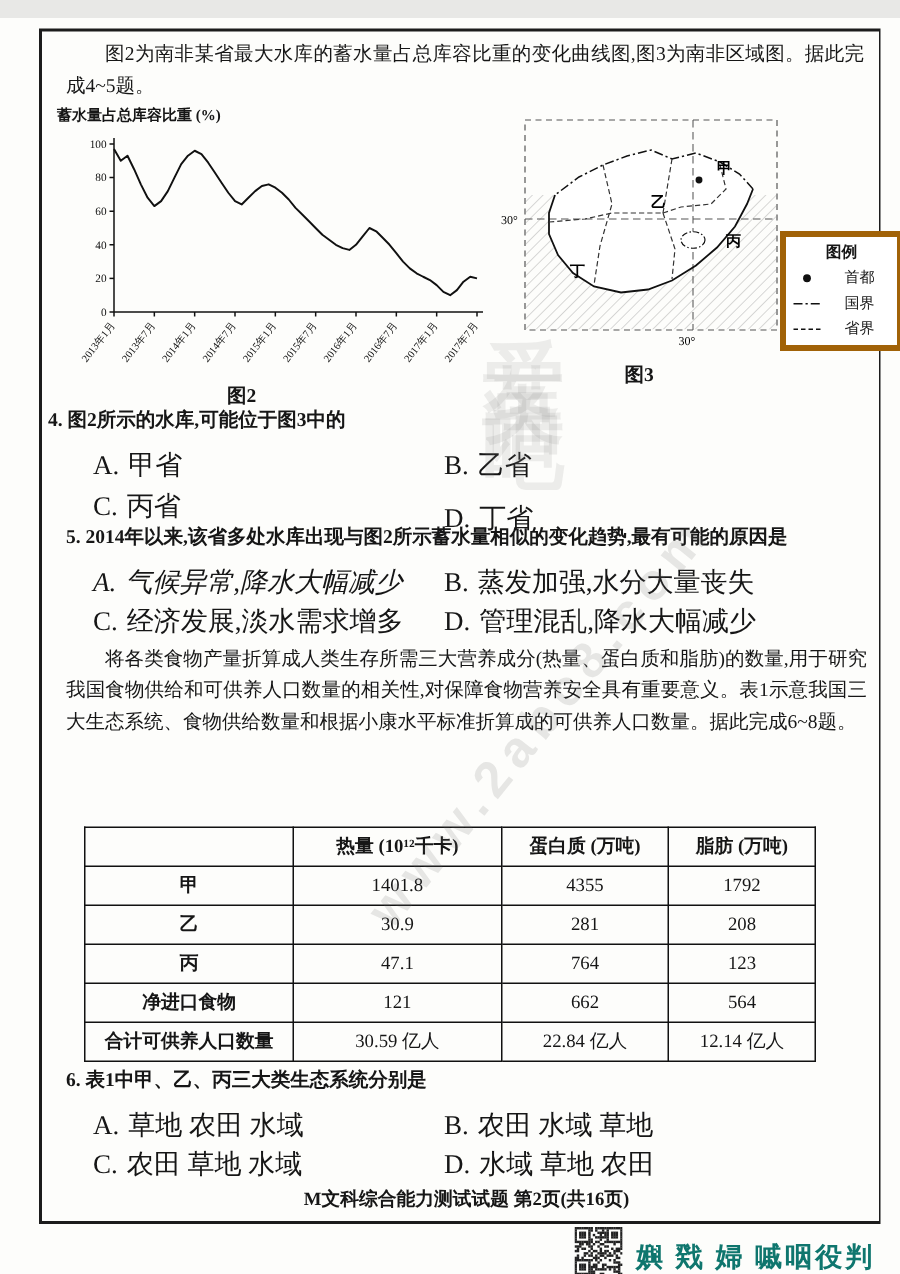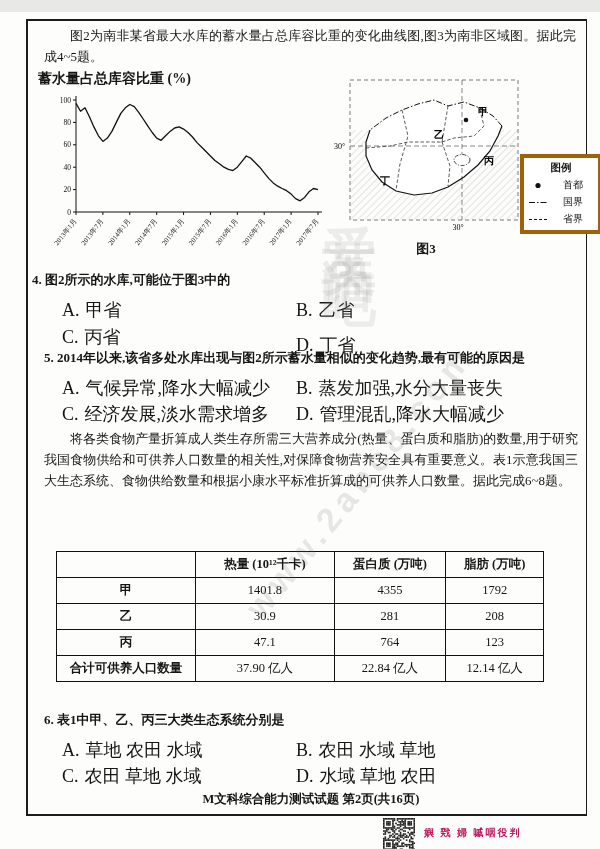--- a/index.html
+++ b/index.html
@@ -14,21 +14,21 @@
   .frame{
     position:absolute;left:26px;top:7px;width:558px;height:793px;
     border:2px solid #1c1c1c;border-right-width:1.5px;pointer-events:none;
   }
   .txt{position:absolute;font-size:13px;line-height:21px;}
   .indent{text-indent:2em;text-align:justify;}
   .stem{position:absolute;font-size:13px;font-weight:600;}
   .opt{position:absolute;font-size:18px;}
   .opt .lab{margin-right:6px;}
   .fig-wrap{position:absolute;}
-  .y-title{font-size:14px;font-weight:700;margin:0 0 2px 2px;}
+  .y-title{font-size:10px;font-weight:700;margin:0 0 2px 2px;}
   .caption{font-size:13px;font-weight:700;text-align:center;}
   table.t1{border-collapse:collapse;width:488px;font-size:12.5px;}
   table.t1 td,table.t1 th{border:1px solid #111;text-align:center;padding:4px 3px;height:16px;}
   table.t1 th{font-weight:700;}
   td.rowhead{font-weight:700;}
   .tbl-caption{position:absolute;left:44px;top:518px;width:534px;text-align:center;
     font-size:13px;font-weight:700;}
   .footer{position:absolute;left:44px;top:779px;width:534px;text-align:center;
     font-size:12.5px;font-weight:700;}
   .legend{border:4px solid #a16207;width:66px;font-size:10px;padding:3px 4px 4px 4px;background:#fff;}
@@ -42,21 +42,21 @@
     transform:rotate(-51deg);font-size:34px;letter-spacing:6px;
     color:rgba(110,110,115,0.16);font-weight:700;pointer-events:none;white-space:nowrap;
     font-family:"Liberation Sans","DejaVu Sans",sans-serif;
   }
   .wm-vert{
     position:absolute;left:312px;top:168px;height:430px;
     writing-mode:vertical-rl;text-orientation:upright;
     font-size:54px;letter-spacing:18px;color:rgba(120,120,125,0.13);
     pointer-events:none;font-weight:700;
   }
-  .stamp-text{position:absolute;left:424px;top:814px;font-size:10px;color:#be185d;
+  .stamp-text{position:absolute;left:424px;top:814px;font-size:18px;color:#0f766e;
     letter-spacing:2px;font-weight:600;}
   svg text{font-family:"Liberation Serif","DejaVu Serif",serif;}
 </style>
 </head>
 <body>
 
 <div class="sheet">
 
   <div class="frame"></div>
 
@@ -94,20 +94,21 @@
         <line x1="201.33333333333331" y1="122" x2="201.33333333333331" y2="125" stroke="#111" stroke-width="1"></line>
         <text x="202.33333333333331" y="131" text-anchor="end" font-size="7" fill="#111" transform="rotate(-52 202.33333333333331 131)">2016年1月</text>
         <line x1="228.22222222222223" y1="122" x2="228.22222222222223" y2="125" stroke="#111" stroke-width="1"></line>
         <text x="229.22222222222223" y="131" text-anchor="end" font-size="7" fill="#111" transform="rotate(-52 229.22222222222223 131)">2016年7月</text>
         <line x1="255.1111111111111" y1="122" x2="255.1111111111111" y2="125" stroke="#111" stroke-width="1"></line>
         <text x="256.1111111111111" y="131" text-anchor="end" font-size="7" fill="#111" transform="rotate(-52 256.1111111111111 131)">2017年1月</text>
         <line x1="282" y1="122" x2="282" y2="125" stroke="#111" stroke-width="1"></line>
         <text x="283" y="131" text-anchor="end" font-size="7" fill="#111" transform="rotate(-52 283 131)">2017年7月</text>
         <polyline points="40.0,13.4 44.5,21.2 49.0,17.8 53.4,26.8 57.9,36.9 62.4,45.8 66.9,51.4 71.4,48.1 75.9,41.4 80.3,32.4 84.8,23.4 89.3,17.8 93.8,14.5 98.3,16.7 102.7,22.3 107.2,29.0 111.7,35.8 116.2,42.5 120.7,48.1 125.1,50.3 129.6,45.8 134.1,41.4 138.6,38.0 143.1,36.9 147.6,39.1 152.0,42.5 156.5,47.0 161.0,52.6 165.5,57.0 170.0,61.5 174.4,66.0 178.9,70.5 183.4,73.8 187.9,77.2 192.4,79.4 196.9,80.6 201.3,77.2 205.8,71.6 210.3,66.0 214.8,68.2 219.3,72.7 223.7,77.2 228.2,82.8 232.7,88.4 237.2,92.9 241.7,96.2 246.1,98.5 250.6,100.7 255.1,104.1 259.6,108.6 264.1,110.8 268.6,107.4 273.0,101.8 277.5,98.5 282.0,99.6" fill="none" stroke="#111" stroke-width="1.3" stroke-linejoin="round"></polyline>
       </svg>
+    <div class="caption" style="width:250px;margin-top:-4px;">图2</div>
   </div>
 
   <div class="fig-wrap" style="left:332px;top:66px;width:256px;">
     <div class="fig3-row">
       <div class="map-col">
         <svg width="188" height="158" viewBox="-18 0 188 158">
           <defs>
             <pattern id="hatch" width="5" height="5" patternTransform="rotate(45)" patternUnits="userSpaceOnUse">
               <line x1="0" y1="0" x2="0" y2="5" stroke="#9a9a9a" stroke-width="0.8"></line>
             </pattern>
@@ -176,21 +177,21 @@
     <span>4.</span> <span>图2所示的水库,可能位于图3中的</span>
   </div>
   <span class="opt" style="left:62px;top:286px;"><span class="lab">A.</span><span>甲省</span></span>
   <span class="opt" style="left:296px;top:286px;"><span class="lab">B.</span><span>乙省</span></span>
   <span class="opt" style="left:62px;top:313px;"><span class="lab">C.</span><span>丙省</span></span>
   <span class="opt" style="left:296px;top:321px;"><span class="lab">D.</span><span>丁省</span></span>
 
   <div class="stem" style="left:44px;top:337px;width:534px;">
     <span>5.</span> <span>2014年以来,该省多处水库出现与图2所示蓄水量相似的变化趋势,最有可能的原因是</span>
   </div>
-  <span class="opt" style="left:62px;top:364px;"><span class="lab">A.</span><span>气候异常,降水大幅减少</span></span>
+  <span class="opt" style="left:62px;top:364px;font-style:italic;"><span class="lab">A.</span><span>气候异常,降水大幅减少</span></span>
   <span class="opt" style="left:62px;top:390px;"><span class="lab">C.</span><span>经济发展,淡水需求增多</span></span>
   <span class="opt" style="left:296px;top:364px;"><span class="lab">B.</span><span>蒸发加强,水分大量丧失</span></span>
   <span class="opt" style="left:296px;top:390px;"><span class="lab">D.</span><span>管理混乱,降水大幅减少</span></span>
 
   <div class="txt indent" style="left:44px;top:416px;width:534px;">将各类食物产量折算成人类生存所需三大营养成分(热量、蛋白质和脂肪)的数量,用于研究我国食物供给和可供养人口数量的相关性,对保障食物营养安全具有重要意义。表1示意我国三大生态系统、食物供给数量和根据小康水平标准折算成的可供养人口数量。据此完成6~8题。</div>
 
   <div style="position:absolute;left:56px;top:539px;">
     <table class="t1">
       <tbody>
           <tr>
@@ -211,22 +212,28 @@
         <td>281</td>
         <td>208</td>
       </tr>
       <tr>
         <td class="rowhead">丙</td>
         <td>47.1</td>
         <td>764</td>
         <td>123</td>
       </tr>
       <tr>
+        <td class="rowhead">净进口食物</td>
+        <td>121</td>
+        <td>662</td>
+        <td>564</td>
+      </tr>
+      <tr>
         <td class="rowhead">合计可供养人口数量</td>
-        <td>37.90 亿人</td>
+        <td>30.59 亿人</td>
         <td>22.84 亿人</td>
         <td>12.14 亿人</td>
       </tr>
     </tbody>
       </table>
   </div>
 
   <div class="stem" style="left:44px;top:699px;">
     <span>6.</span> <span>表1中甲、乙、丙三大类生态系统分别是</span>
   </div>

